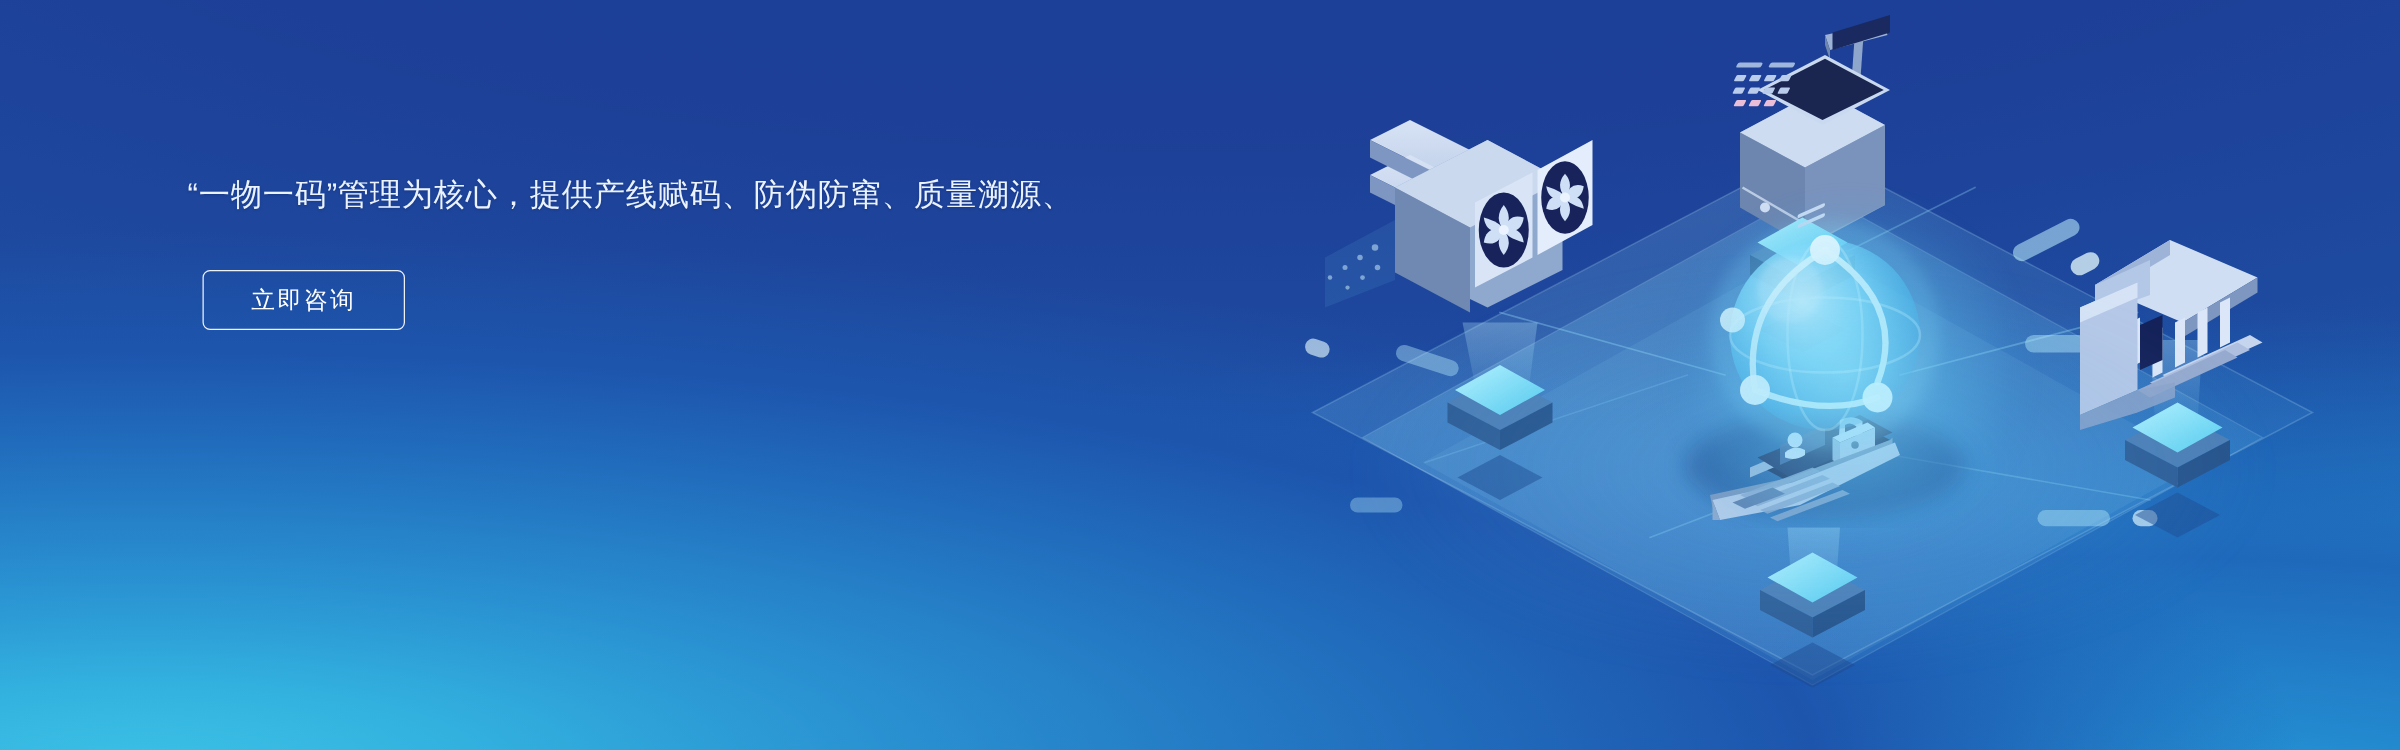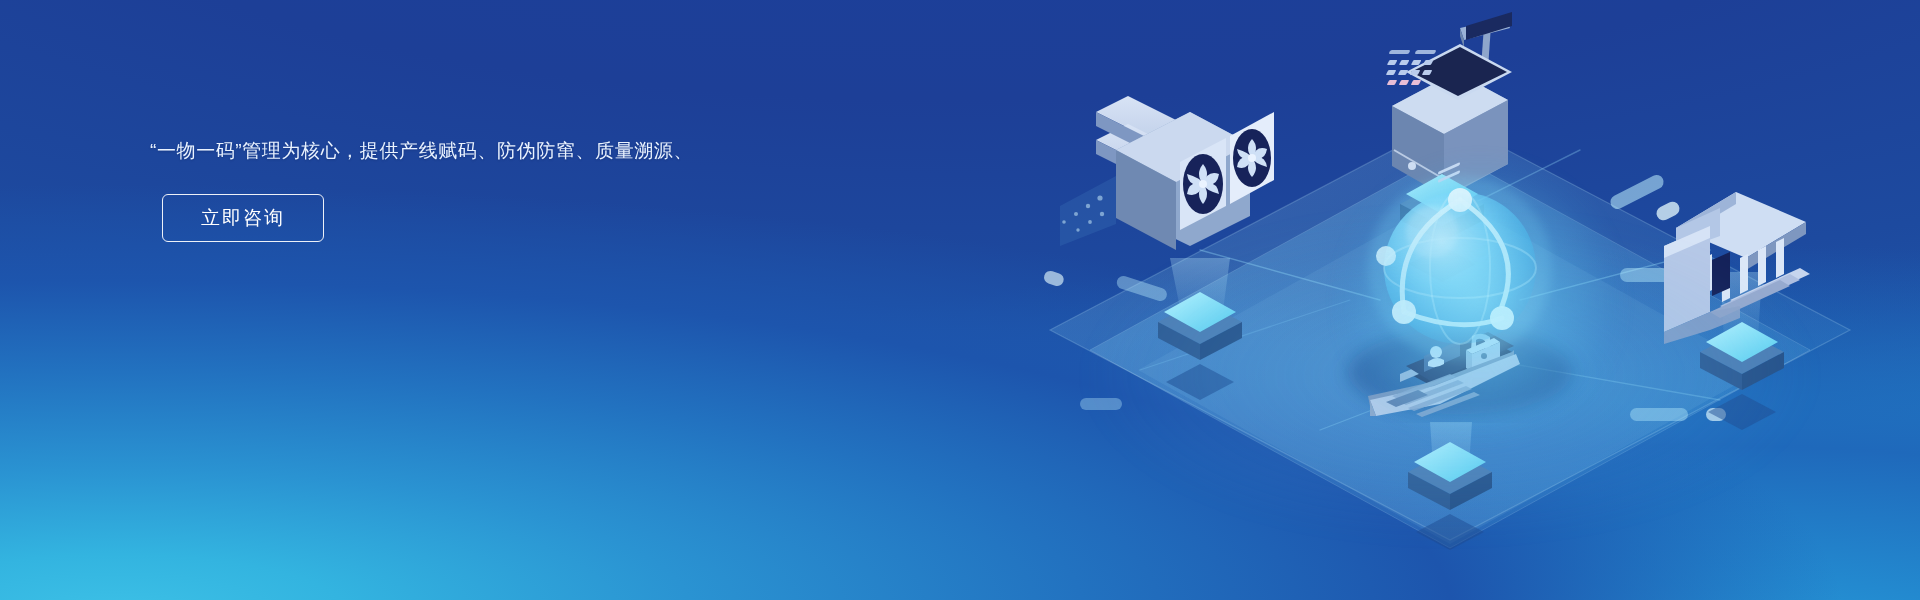--- a/index.html
+++ b/index.html
@@ -16,28 +16,28 @@
   }
 
   
   .copy{position:absolute;left:150px;top:132px;width:740px;}
   .headline{
     color:#ffffff;font-size:37px;line-height:1.25;font-weight:700;
     letter-spacing:1.2px;margin:0 0 18px 0;white-space:nowrap;
     text-shadow:0 1px 3px rgba(6,24,70,.30);
   }
   .sub{
-    color:#eaf3ff;font-size:19px;line-height:1.95;font-weight:400;
+    color:#eaf3ff;font-size:25px;line-height:1.95;font-weight:400;
     letter-spacing:.6px;margin:0;
     text-shadow:0 1px 2px rgba(6,24,70,.25);
   }
   .sub span{display:block;}
   .cta{
     display:inline-flex;align-items:center;justify-content:center;
-    margin-top:25px;margin-left:12px;
+    margin-top:35px;margin-left:12px;
     width:162px;height:48px;border:1px solid rgba(255,255,255,.92);
     border-radius:6px;background:transparent;color:#ffffff;
     font-size:19px;letter-spacing:2px;cursor:pointer;
     font-family:Liberation Sans, sans-serif;
   }
 
   
   .art{position:absolute;left:1020px;top:0;width:900px;height:600px;}
   .art svg{display:block;width:900px;height:600px;}
 

